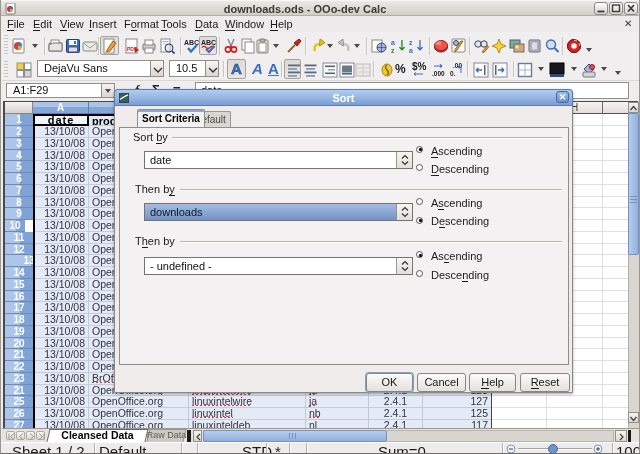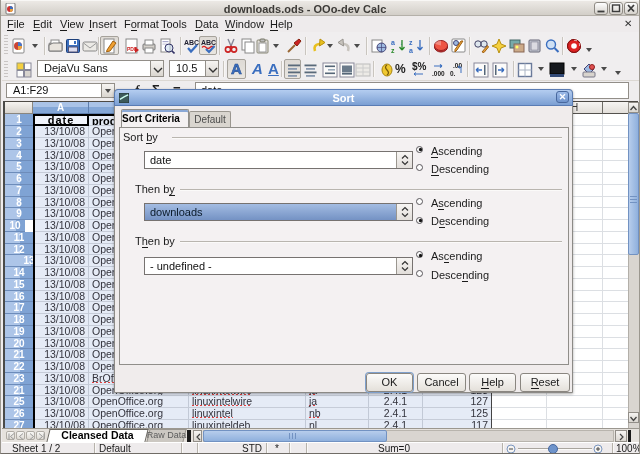--- a/index.html
+++ b/index.html
@@ -39,21 +39,21 @@
 .c { position:absolute; top:0; height:100%; background:#e5ebf6; border-bottom:1px solid #c6ccd8; border-right:1px solid #c2c9d6; font-size:10.5px; color:#33333c; line-height:11px; overflow:hidden; white-space:nowrap; padding:0 3px; }
 .c.cw { background:#fff; border-bottom:1px solid #dcdfe3; border-right:1px solid #dcdfe3; }
 .c.cc { text-align:center; }
 .ar { float:right; }
 .wv { display:inline-block; line-height:10px; background-image:repeating-linear-gradient(90deg,#e04040 0 2px,rgba(255,255,255,0) 2px 4px); background-size:100% 1px; background-position:left bottom; background-repeat:no-repeat; }
 
 
 #tabbar { position:absolute; left:1px; top:428px; width:638px; height:14px; background:#e6e2dd; border-top:1px solid #9b978f; }
 .navb { position:absolute; top:2px; width:9px; height:9px; background:linear-gradient(#f8f7f5,#dedad4); border:1px solid #b0aca5; border-radius:2px; }
 
-#status { position:absolute; left:1px; top:442px; width:638px; height:11px; background:#eeebec; border-top:1px solid #fff; font-size:10px; color:#1a1a1a; }
+#status { position:absolute; left:1px; top:442px; width:638px; height:11px; background:#eeebec; border-top:1px solid #fff; font-size:15px; color:#1a1a1a; }
 #status .fld { position:absolute; top:0; }
 .vsep { position:absolute; top:0px; width:1px; height:11px; background:#b6b2ab; box-shadow:1px 0 0 #faf9f7; }
 
 
 #dlg { position:absolute; left:113px; top:89px; width:459px; height:304px; background:#f0ecec; border:1px solid #8c8a86; border-radius:4px 4px 0 0; box-shadow:0 1px 3px rgba(0,0,0,.35); }
 #dlgtitle { position:absolute; left:-1px; top:-1px; width:459px; height:17px; border-radius:4px 4px 0 0; background:linear-gradient(#b4cdf0,#7b9fd3); border:1px solid #5a7cb4; }
 #dlgtitle .t { position:absolute; width:100%; text-align:center; top:2px; font-size:11px; font-weight:bold; color:#fff; }
 .tab { position:absolute; font-size:11px; }
 #panel { position:absolute; left:4px; top:37px; width:450px; height:238px; border:1px solid #908e8a; background:#f4f1f2; }
 .glbl { position:absolute; font-size:11px; color:#1b1b1b; }
@@ -907,25 +907,25 @@
 <div id="dlg">
   <div id="dlgtitle">
     <svg class="abs" style="left:4px;top:3px" width="10" height="10" viewBox="0 0 11 11">
           <rect width="11" height="11" fill="#3d5a5a" stroke="#233"></rect>
           <path d="M1 7 L6 4 L10 2" stroke="#cfe" stroke-width="1.5" fill="none"></path>
         </svg>
     <div class="t">Sort</div>
     <div class="abs" style="right:3px;top:1px;width:13px;height:12px;border-radius:3px;background:linear-gradient(#9dbbe8,#6e93cc);border:1px solid #48689e;color:#fff;font-size:9px;font-weight:bold;text-align:center;line-height:11px">✕</div>
   </div>
 
-  <div class="tab" style="left:6px;top:19px;width:68px;height:18px;background:#f4f1f2;border:1px solid #908e8a;border-bottom:none;border-radius:2px 2px 0 0;font-weight:bold;font-size:10px;text-align:left;line-height:17px;z-index:2;box-shadow:inset 0 2px 0 #8aa8d6">Sort Criteria</div>
+  <div class="tab" style="left:22px;top:19px;width:68px;height:18px;background:#f4f1f2;border:1px solid #908e8a;border-bottom:none;border-radius:2px 2px 0 0;font-weight:bold;font-size:10px;text-align:center;line-height:17px;z-index:2;box-shadow:inset 0 2px 0 #8aa8d6">Sort Criteria</div>
   <div class="tab" style="left:74px;top:21px;width:42px;height:16px;background:#d9d5cf;border:1px solid #9a968f;border-bottom:none;border-radius:2px 2px 0 0;color:#4c4c4c;font-size:10px;text-align:center;line-height:15px">Default</div>
   <div id="panel">
 
-    <div class="glbl" style="left:3px;top:3px">Sort <u>b</u>y</div>
+    <div class="glbl" style="left:13px;top:3px">Sort <u>b</u>y</div>
     <div class="gline" style="left:52px;top:9px;width:390px"></div>
     <div class="dd" style="top:23px">date<div class="ddb">
             <svg width="14" height="14" style="margin:1px auto">
               <path d="M4 5.5 L7 2.5 L10 5.5 M4 8.5 L7 11.5 L10 8.5" stroke="#333" stroke-width="1.2" fill="none"></path>
             </svg>
           </div></div>
     <div class="rad on" style="left:296px;top:17.5px"></div>
         <div class="rlbl" style="left:311px;top:16.5px"><u>A</u>scending</div>
     <div class="rad" style="left:296px;top:36px"></div>
         <div class="rlbl" style="left:311px;top:35px"><u>D</u>escending</div>

